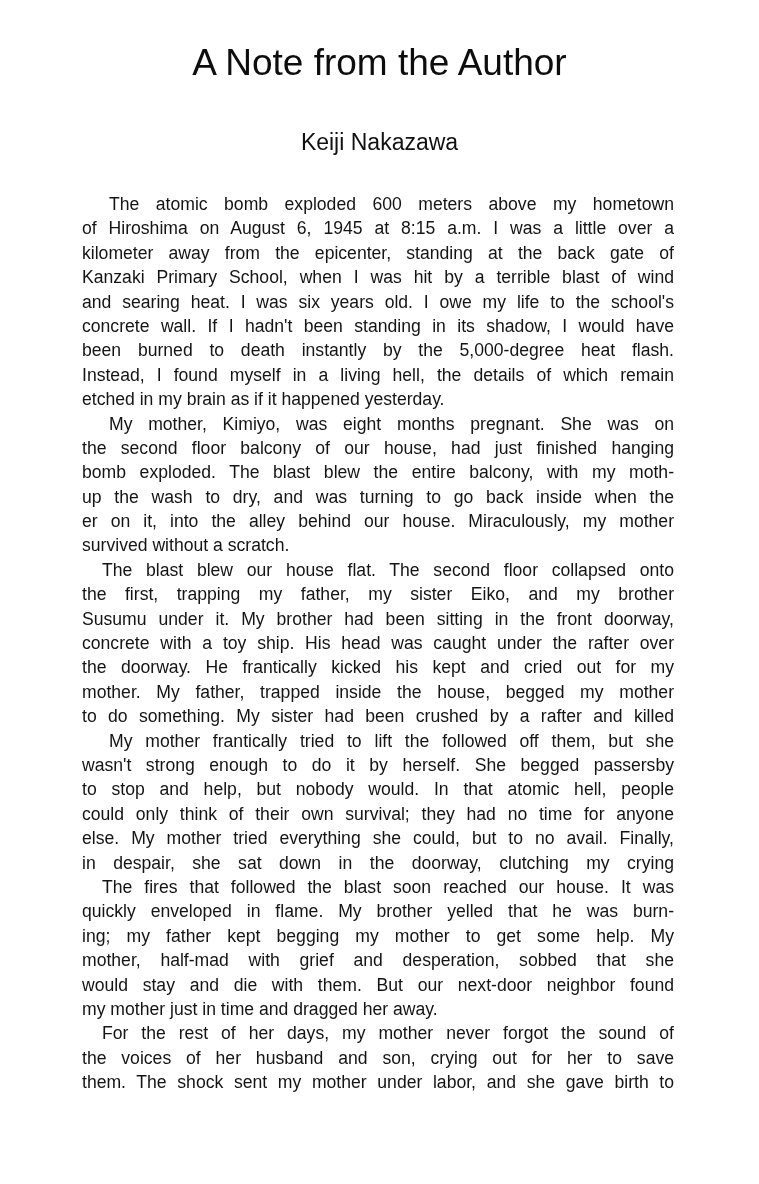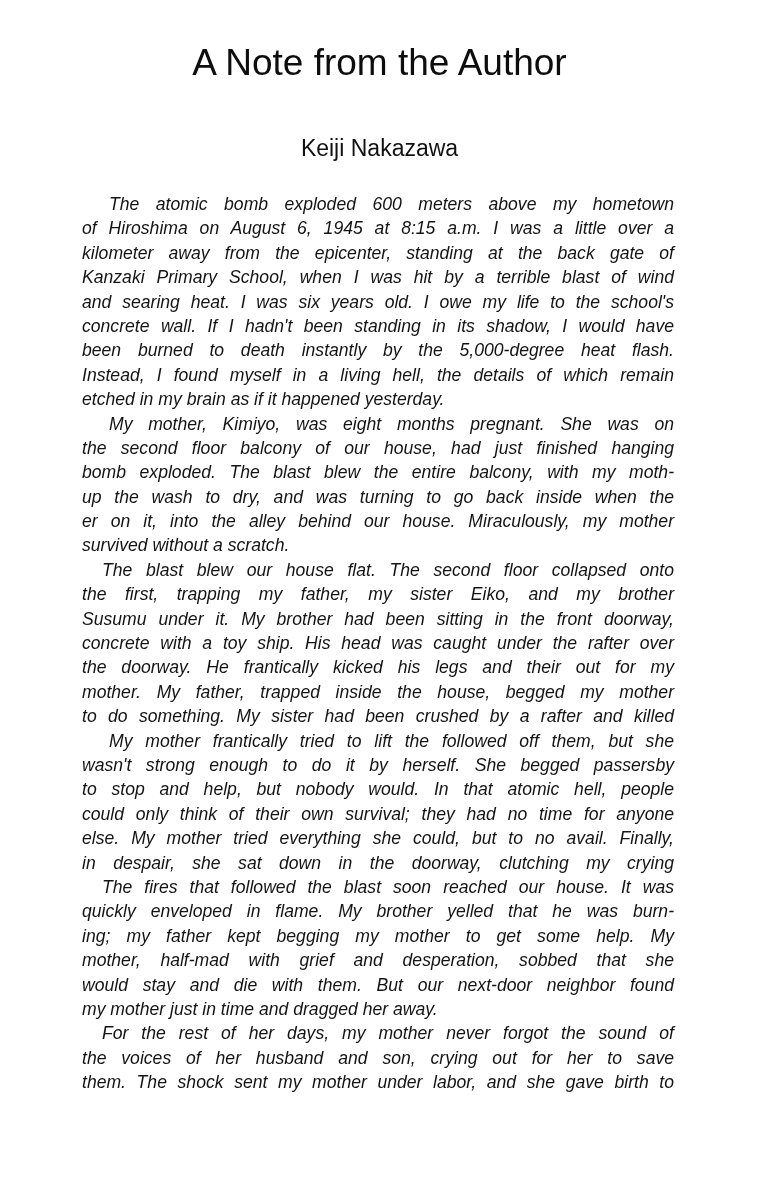--- a/index.html
+++ b/index.html
@@ -32,21 +32,21 @@
     margin: 0;
     color: #0d0d0d;
   }
   .author {
     position: absolute;
     left: 0; right: 0;
     top: 127px;
     text-align: center;
     font-size: 23px;
     line-height: 30px;
-    margin: 6px;
+    margin: 0;
     color: #111111;
   }
   .body-text {
     position: absolute;
     left: 82px;
     top: 192px;
     width: 592px;
     font-size: 17.6px;
     line-height: 24.4px;
     color: #141414;
@@ -55,21 +55,20 @@
     margin: 0;
     padding: 0;
   }
   .line {
     display: block;
     text-align: justify;
     text-align-last: justify;
     white-space: nowrap;
     height: 24.4px;
     overflow: visible;
-    font-style: italic;
   }
   .line.last {
     text-align-last: left;
   }
   .indent1 { padding-left: 27px; }
   .indent2 { padding-left: 20px; }
 </style>
 </head>
 <body>
 
@@ -98,21 +97,21 @@
       <span class="line">up the wash to dry, and was turning to go back inside when the</span>
       <span class="line">er on it, into the alley behind our house. Miraculously, my mother</span>
       <span class="line last">survived without a scratch.</span>
     </div>
 
     <div class="para">
       <span class="line indent2">The blast blew our house flat. The second floor collapsed onto</span>
       <span class="line">the first, trapping my father, my sister Eiko, and my brother</span>
       <span class="line">Susumu under it. My brother had been sitting in the front doorway,</span>
       <span class="line">concrete with a toy ship. His head was caught under the rafter over</span>
-      <span class="line">the doorway. He frantically kicked his legs and their out for my</span>
+      <span class="line">the doorway. He frantically kicked his kept and cried out for my</span>
       <span class="line">mother. My father, trapped inside the house, begged my mother</span>
       <span class="line">to do something. My sister had been crushed by a rafter and killed</span>
     </div>
 
     <div class="para">
       <span class="line indent1">My mother frantically tried to lift the followed off them, but she</span>
       <span class="line">wasn't strong enough to do it by herself. She begged passersby</span>
       <span class="line">to stop and help, but nobody would. In that atomic hell, people</span>
       <span class="line">could only think of their own survival; they had no time for anyone</span>
       <span class="line">else. My mother tried everything she could, but to no avail. Finally,</span>

